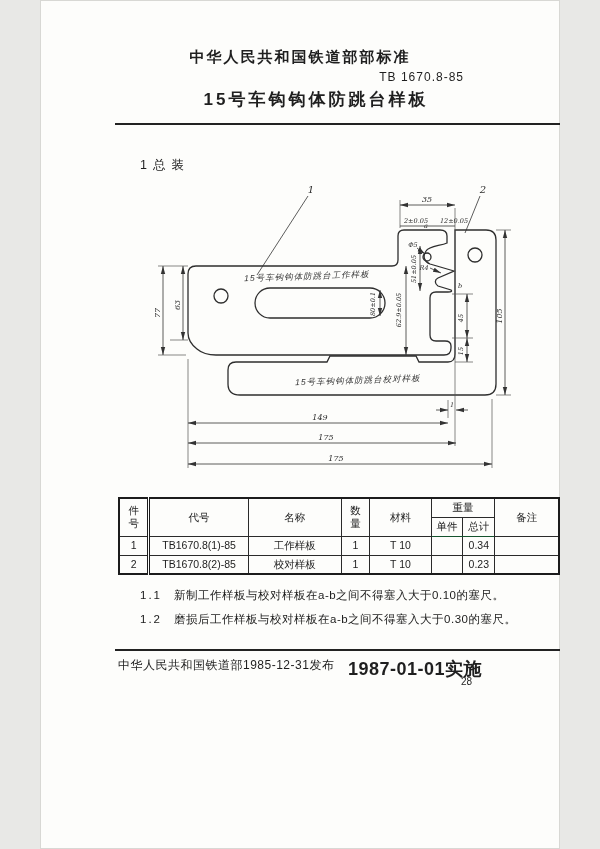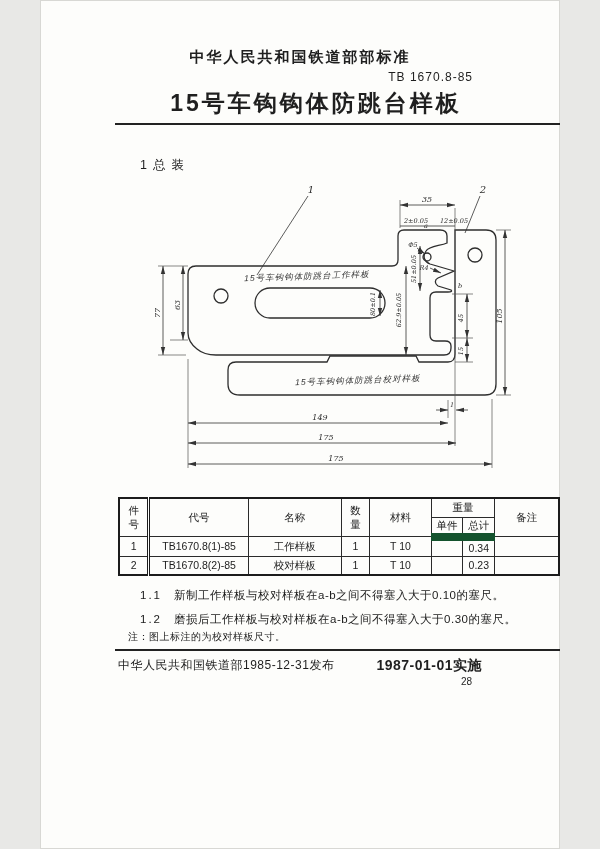--- a/index.html
+++ b/index.html
@@ -7,51 +7,51 @@
   #page {
     position:relative; width:520px; height:849px; margin:0 auto;
     background:#fdfdfb; color:#1f1f1f; overflow:hidden;
     font-family:"Liberation Sans", sans-serif;
     box-shadow:0 0 0 1px #d8d8d4 inset;
   }
   .abs { position:absolute; }
   .ctr { text-align:center; }
   
   #authority { left:0; right:0; top:48px; font-size:15px; font-weight:bold; letter-spacing:2px; }
-  #stdno     { right:87px; top:70px; font-size:12px; letter-spacing:1px; font-family:"Liberation Sans",sans-serif; }
-  #doctitle  { left:0; right:0; top:88px; font-size:23px; font-weight:bold; letter-spacing:3px;margin-left:32px; }
+  #stdno     { right:96px; top:70px; font-size:12px; letter-spacing:1px; font-family:"Liberation Sans",sans-serif; }
+  #doctitle  { left:0; right:0; top:88px; font-size:17px; font-weight:bold; letter-spacing:3px;margin-left:32px; }
   .rule { left:75px; width:450px; height:2px; background:#222; }
   #rule-top { top:123px; }
   #rule-bottom { top:649px; }
   #section-heading { left:100px; top:145px; font-size:12.5px; letter-spacing:6px;margin-top:12px; }
   
   #drawing { left:90px; top:178px; width:420px; height:296px; }
   svg text { fill:#2b2b2b; }
   .dim-t  { font-family:"DejaVu Serif", serif; font-style:italic; font-size:8px; }
   .dim-s  { font-family:"DejaVu Serif", serif; font-style:italic; font-size:6.5px; }
   .callout{ font-family:"DejaVu Serif", serif; font-style:italic; font-size:10px; }
   .cjk-lbl{ font-size:8.5px; font-style:italic; letter-spacing:1px; fill:#333; }
   
   #parts-table { position:absolute; left:78px; top:497px; border-collapse:collapse; table-layout:fixed; }
   #parts-table td, #parts-table th {
     border:1px solid #2a2a2a; font-weight:normal; font-size:10.5px;
     text-align:center; vertical-align:middle; padding:1px 2px; height:19px;
     line-height:1.25; color:#1c1c1c;
   }
   #parts-table { border:2px solid #1c1c1c; }
   #parts-table .dbl { border-right:3px double #1c1c1c; }
-  #parts-table .hdr-bot td, #parts-table .hdr-bot th { border-bottom:8px solid #14532d; }
+  #parts-table .hdr-bot td, #parts-table .hdr-bot th { border-bottom:1px solid #14532d; }
   .two-line { white-space:pre-line; }
   
   .note { position:absolute; left:100px; font-size:11.5px; letter-spacing:0.5px; color:#1b1b1b; }
   .note .nnum { display:inline-block; width:34px; letter-spacing:2px; }
   #note-remark { position:absolute; left:88px; font-size:10px; color:#1b1b1b; letter-spacing:0.5px; }
   
   #footer-left  { left:78px;  top:657px; font-size:12px; font-weight:normal; letter-spacing:0.5px; }
-  #footer-right { right:78px; top:657px; font-size:14px; font-weight:bold; letter-spacing:0.5px; }
+  #footer-right { right:78px; top:657px; font-size:18px; font-weight:bold; letter-spacing:0.5px; }
   #page-num     { right:88px; top:676px; font-size:10px; }
 </style>
 </head>
 <body>
 
 <div id="page">
 
   <div id="authority" class="abs ctr">中华人民共和国铁道部部标准</div>
   <div id="stdno" class="abs">TB 1670.8-85</div>
   <div id="doctitle" class="abs ctr">15号车钩钩体防跳台样板</div>
@@ -197,20 +197,19 @@
     </tr>
   </tbody>
     </table>
 
   <div class="note" style="top:588px">
     <span class="nnum">1.1</span><span>新制工作样板与校对样板在a-b之间不得塞入大于0.10的塞尺。</span>
   </div>
   <div class="note" style="top:612px">
     <span class="nnum">1.2</span><span>磨损后工作样板与校对样板在a-b之间不得塞入大于0.30的塞尺。</span>
   </div>
-  <div id="note-remark" style="top:630px">注：图上标注的为校对样板尺寸。</div>
 
   <div id="rule-bottom" class="abs rule"></div>
   <div id="footer-left" class="abs">中华人民共和国铁道部1985-12-31发布</div>
   <div id="footer-right" class="abs">1987-01-01实施</div>
   <div id="page-num" class="abs">28</div>
 
 </div>
 
 </body></html>

